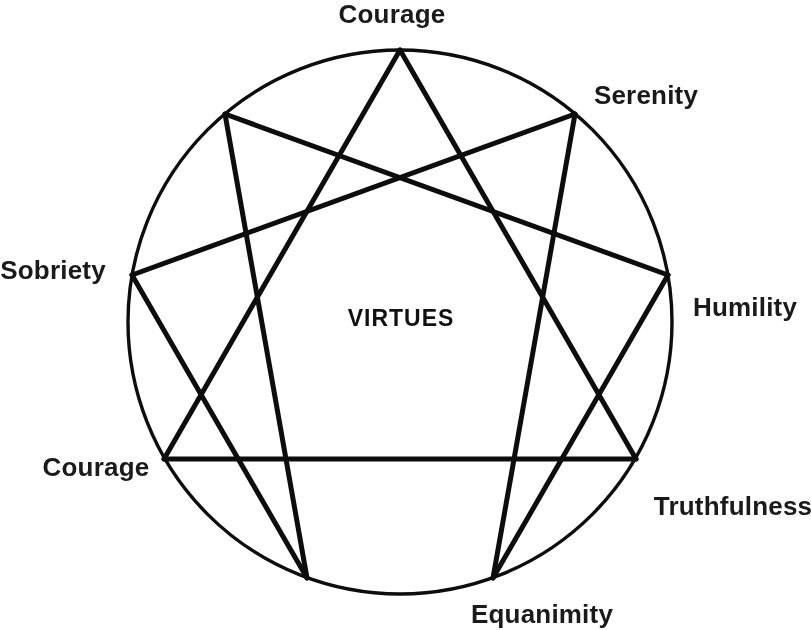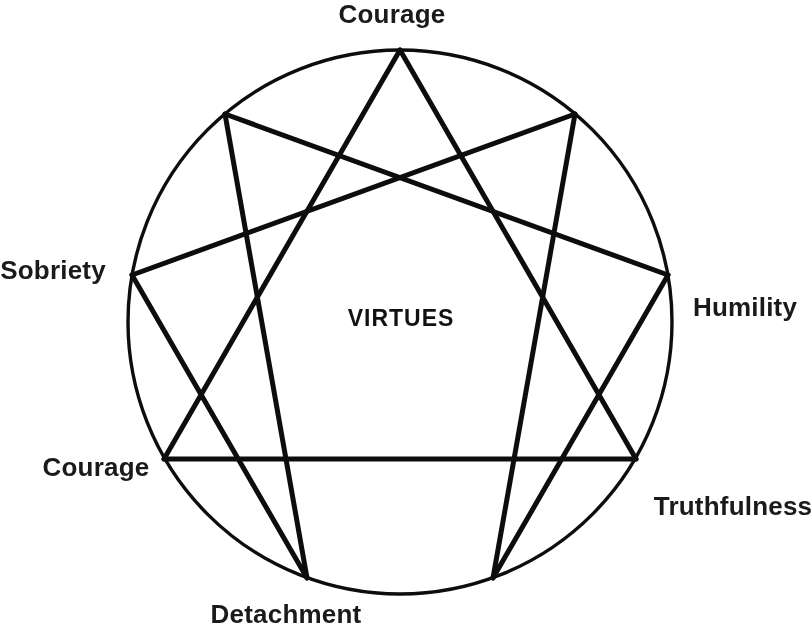--- a/index.html
+++ b/index.html
@@ -59,21 +59,22 @@
         <line x1="575" y1="114" x2="493" y2="578" stroke="#0d0d0d" stroke-width="5" stroke-linecap="round"></line>
         <line x1="493" y1="578" x2="668" y2="275" stroke="#0d0d0d" stroke-width="5" stroke-linecap="round"></line>
         <line x1="668" y1="275" x2="225" y2="114" stroke="#0d0d0d" stroke-width="5" stroke-linecap="round"></line>
         <line x1="225" y1="114" x2="307" y2="578" stroke="#0d0d0d" stroke-width="5" stroke-linecap="round"></line>
         <line x1="307" y1="578" x2="132" y2="275" stroke="#0d0d0d" stroke-width="5" stroke-linecap="round"></line>
         <line x1="132" y1="275" x2="575" y2="114" stroke="#0d0d0d" stroke-width="5" stroke-linecap="round"></line>
       </g>
   </svg>
 
   <div class="vertex-label" style="left: 392px; top: 14px; color: rgb(26, 26, 26);">Courage</div>
+  <div class="vertex-label" style="left: 646px; top: 95px; color: rgb(26, 26, 26);">Serenity</div>
   <div class="vertex-label" style="left: 745px; top: 271px; color: rgb(26, 26, 26); margin-top: 36px;">Humility</div>
   <div class="vertex-label" style="left: 733px; top: 467px; color: rgb(26, 26, 26); margin-top: 39px;">Truthfulness</div>
-  <div class="vertex-label" style="left: 286px; top: 614px; color: rgb(26, 26, 26);">Detachment</div>
+  <div class="vertex-label" style="left: 542px; top: 614px; color: rgb(26, 26, 26);">Equanimity</div>
   <div class="vertex-label" style="left: 96px; top: 467px; color: rgb(26, 26, 26);">Courage</div>
   <div class="vertex-label" style="left: 53px; top: 270px; color: rgb(26, 26, 26);">Sobriety</div>
 
   <div class="center-title">VIRTUES</div>
 
 </div>
 
 </body></html>

